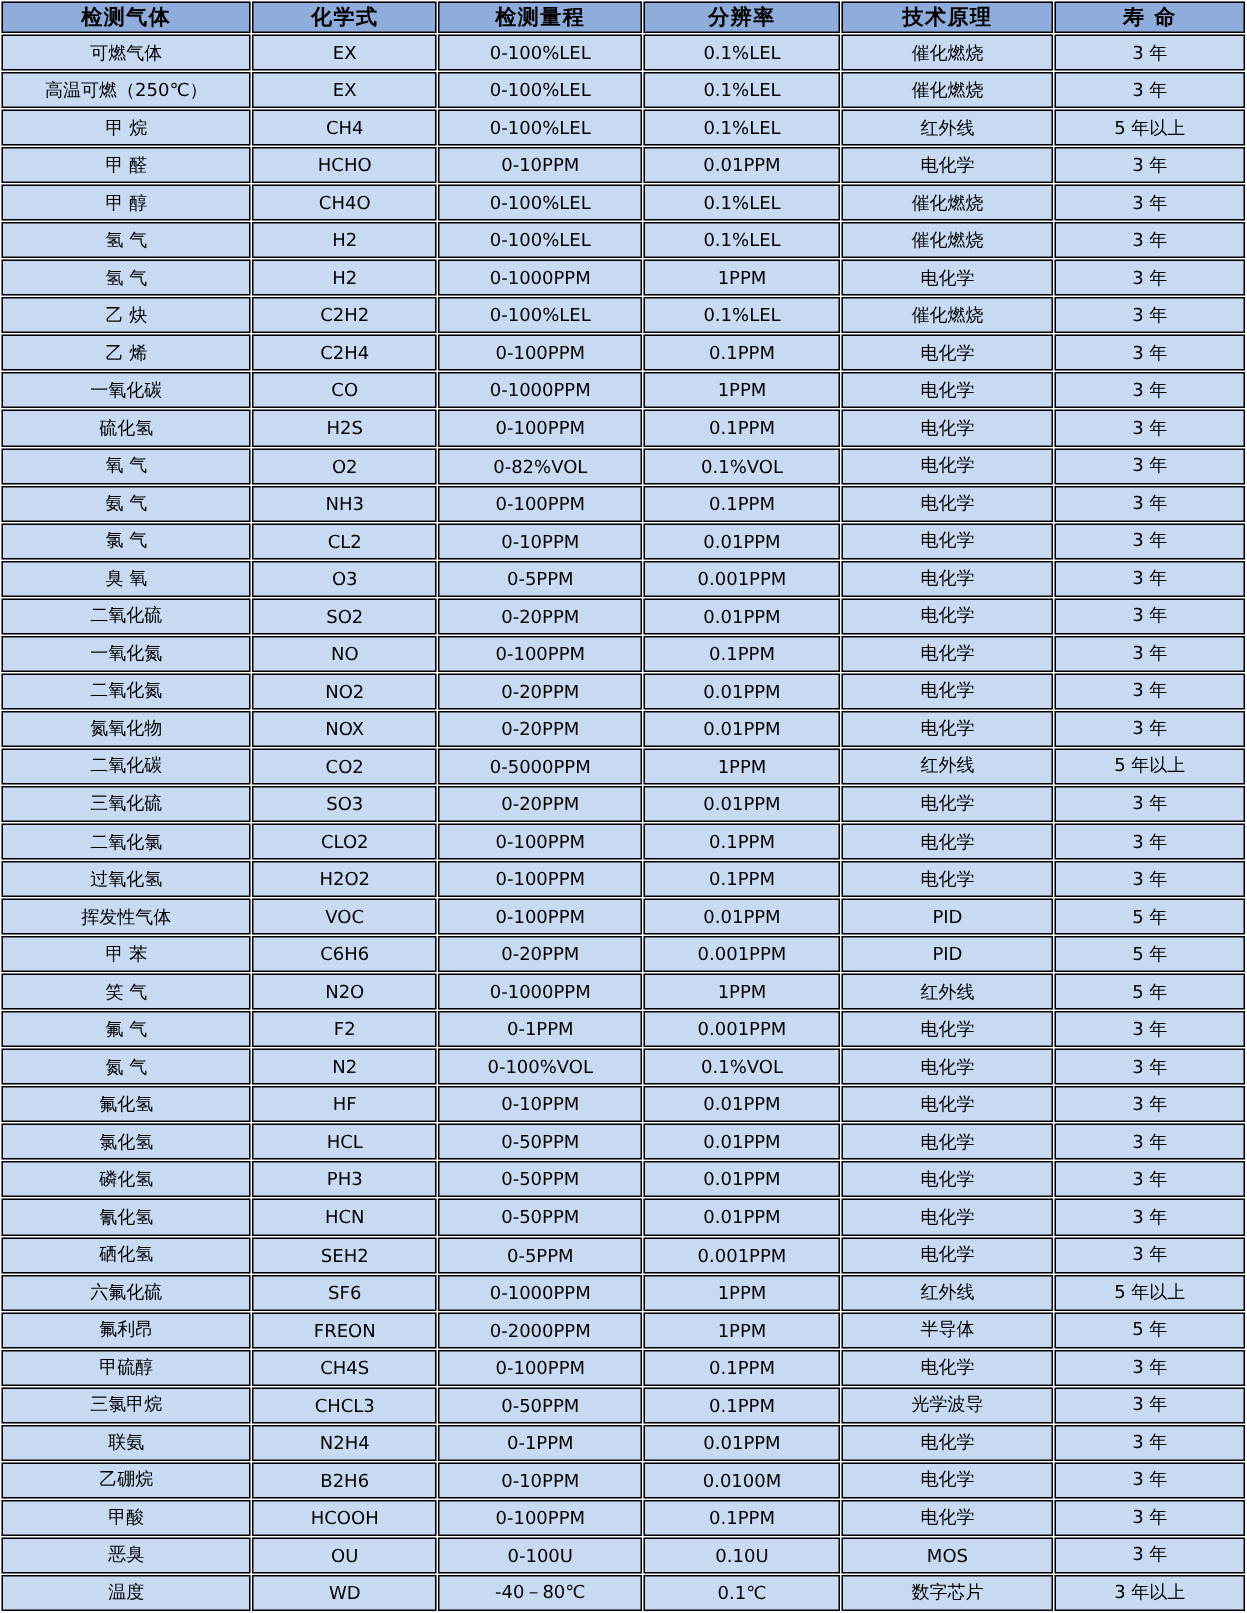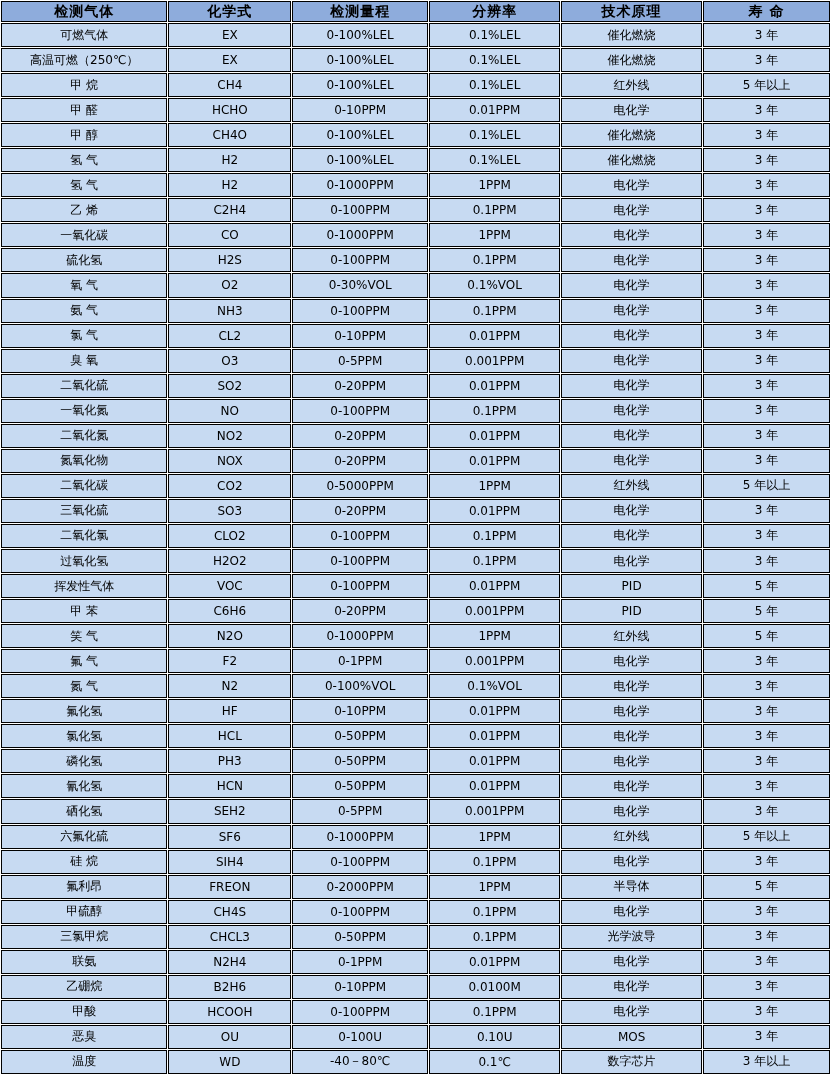--- a/index.html
+++ b/index.html
@@ -134,20 +134,28 @@
         </tr>
         <tr>
           <td>氢 气</td>
           <td>H2</td>
           <td>0-1000PPM</td>
           <td>1PPM</td>
           <td>电化学</td>
           <td>3 年</td>
         </tr>
         <tr>
+          <td>乙 炔</td>
+          <td>C2H2</td>
+          <td>0-100%LEL</td>
+          <td>0.1%LEL</td>
+          <td>催化燃烧</td>
+          <td>3 年</td>
+        </tr>
+        <tr>
           <td>乙 烯</td>
           <td>C2H4</td>
           <td>0-100PPM</td>
           <td>0.1PPM</td>
           <td>电化学</td>
           <td>3 年</td>
         </tr>
         <tr>
           <td>一氧化碳</td>
           <td>CO</td>
@@ -160,21 +168,21 @@
           <td>硫化氢</td>
           <td>H2S</td>
           <td>0-100PPM</td>
           <td>0.1PPM</td>
           <td>电化学</td>
           <td>3 年</td>
         </tr>
         <tr>
           <td>氧 气</td>
           <td>O2</td>
-          <td>0-30%VOL</td>
+          <td>0-82%VOL</td>
           <td>0.1%VOL</td>
           <td>电化学</td>
           <td>3 年</td>
         </tr>
         <tr>
           <td>氨 气</td>
           <td>NH3</td>
           <td>0-100PPM</td>
           <td>0.1PPM</td>
           <td>电化学</td>
@@ -342,28 +350,20 @@
         </tr>
         <tr>
           <td>六氟化硫</td>
           <td>SF6</td>
           <td>0-1000PPM</td>
           <td>1PPM</td>
           <td>红外线</td>
           <td>5 年以上</td>
         </tr>
         <tr>
-          <td>硅 烷</td>
-          <td>SIH4</td>
-          <td>0-100PPM</td>
-          <td>0.1PPM</td>
-          <td>电化学</td>
-          <td>3 年</td>
-        </tr>
-        <tr>
           <td>氟利昂</td>
           <td>FREON</td>
           <td>0-2000PPM</td>
           <td>1PPM</td>
           <td>半导体</td>
           <td>5 年</td>
         </tr>
         <tr>
           <td>甲硫醇</td>
           <td>CH4S</td>

